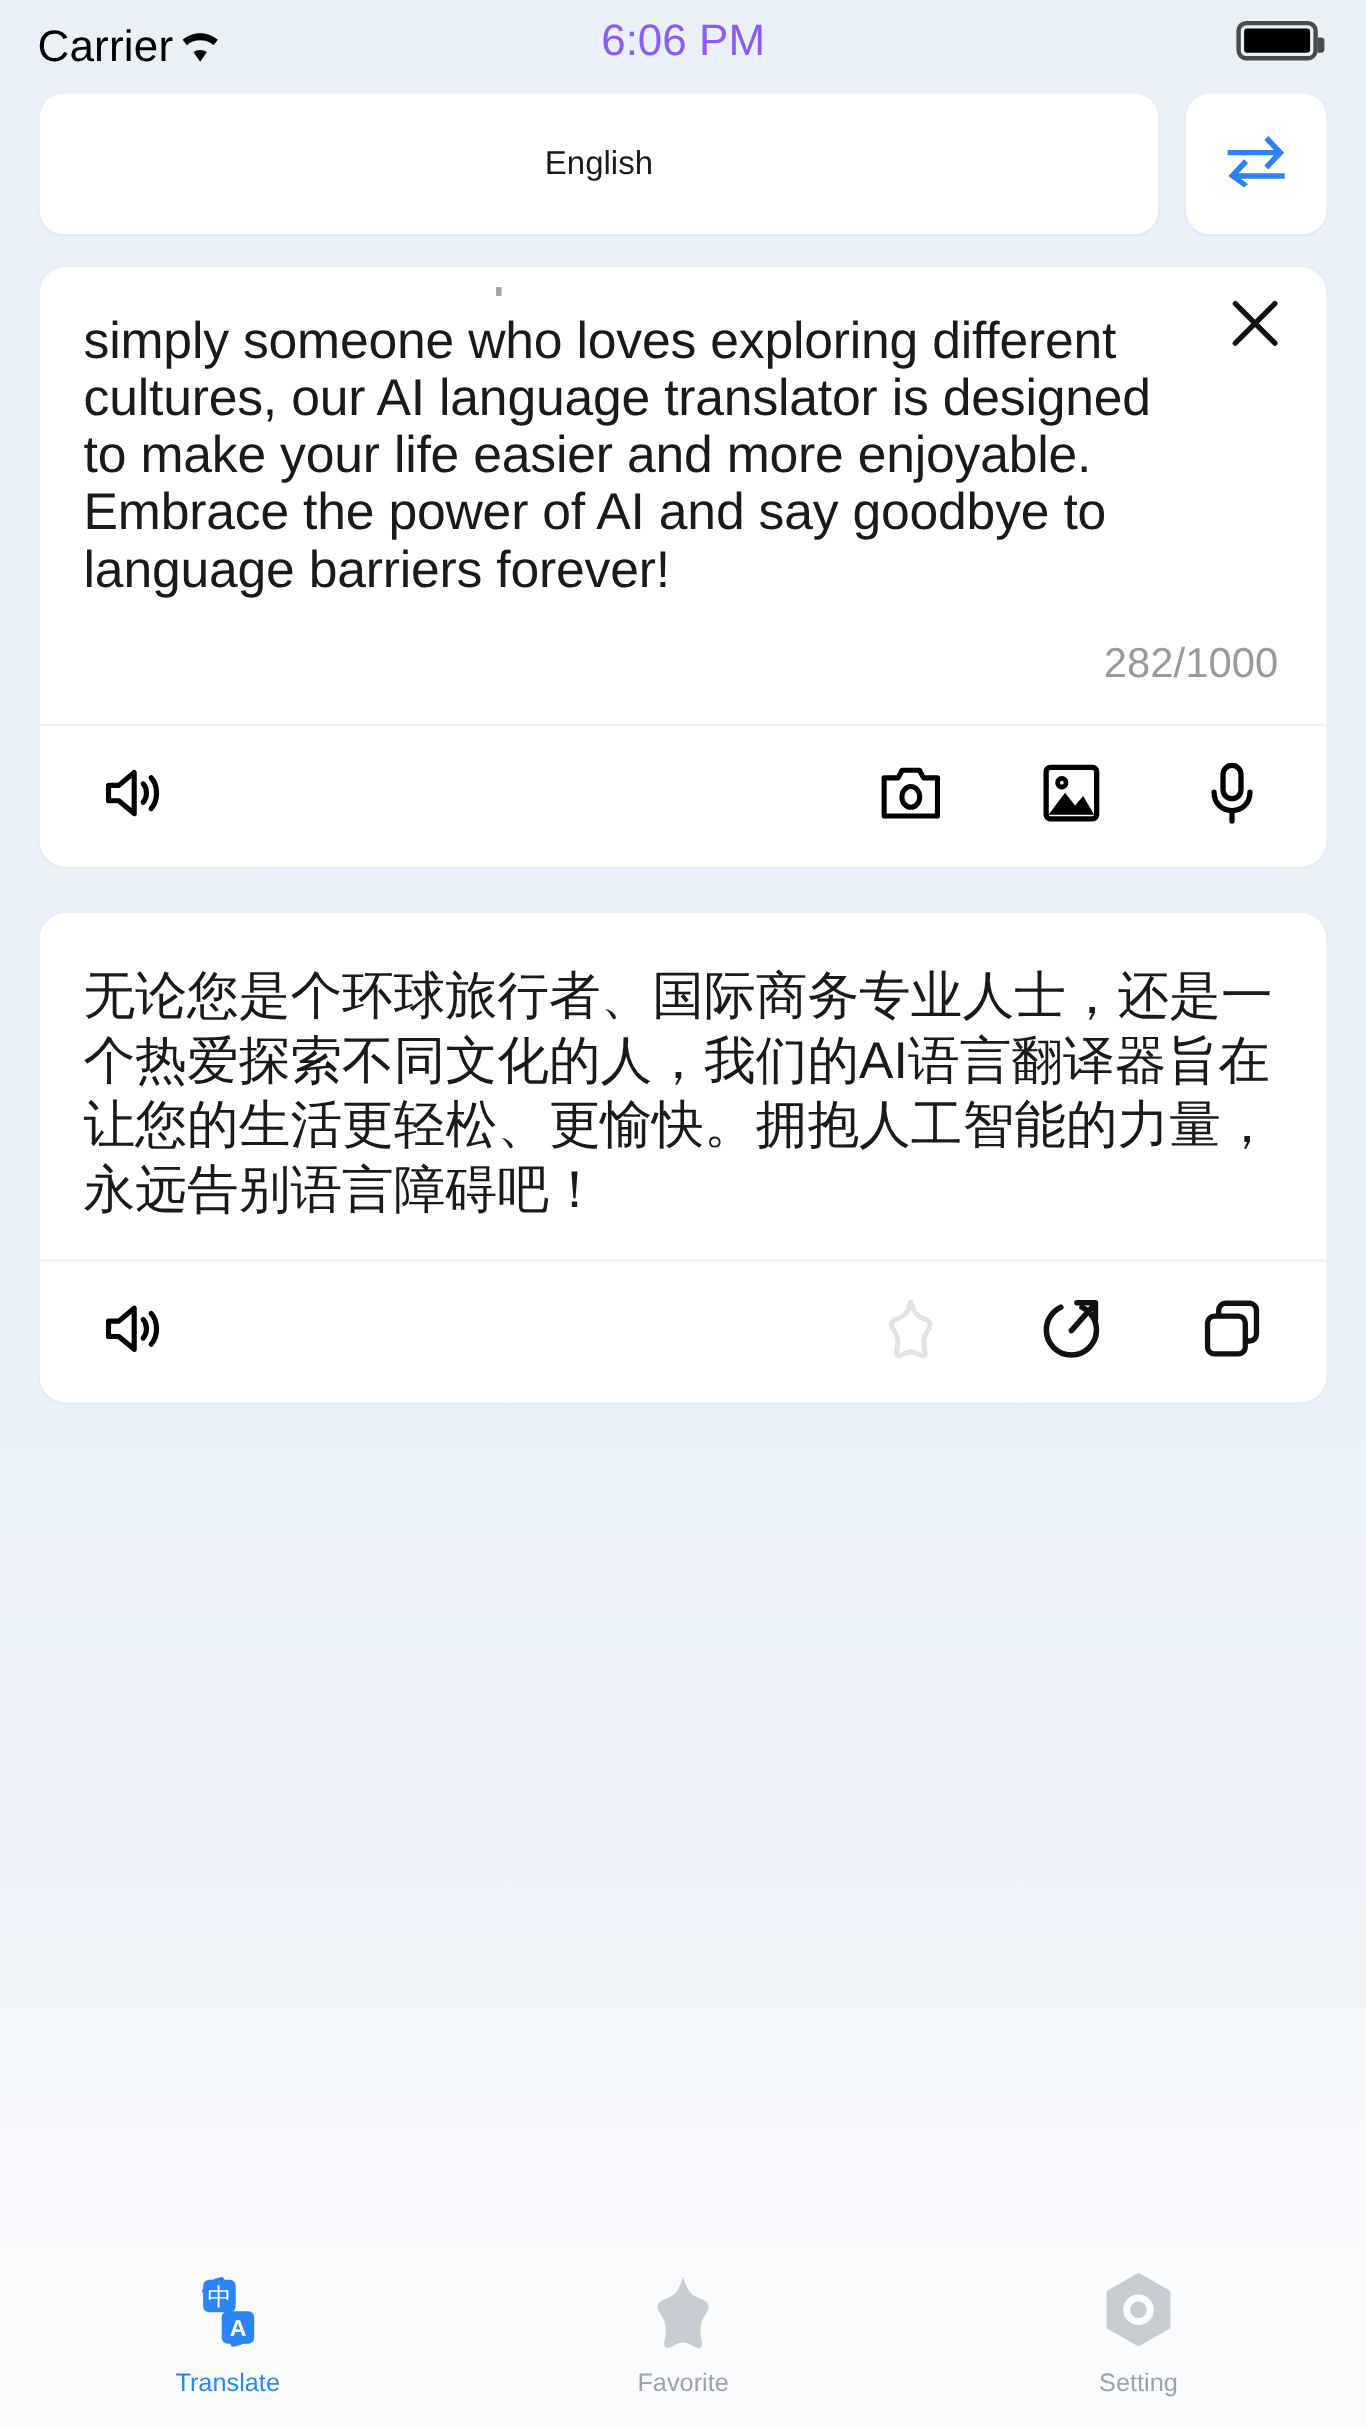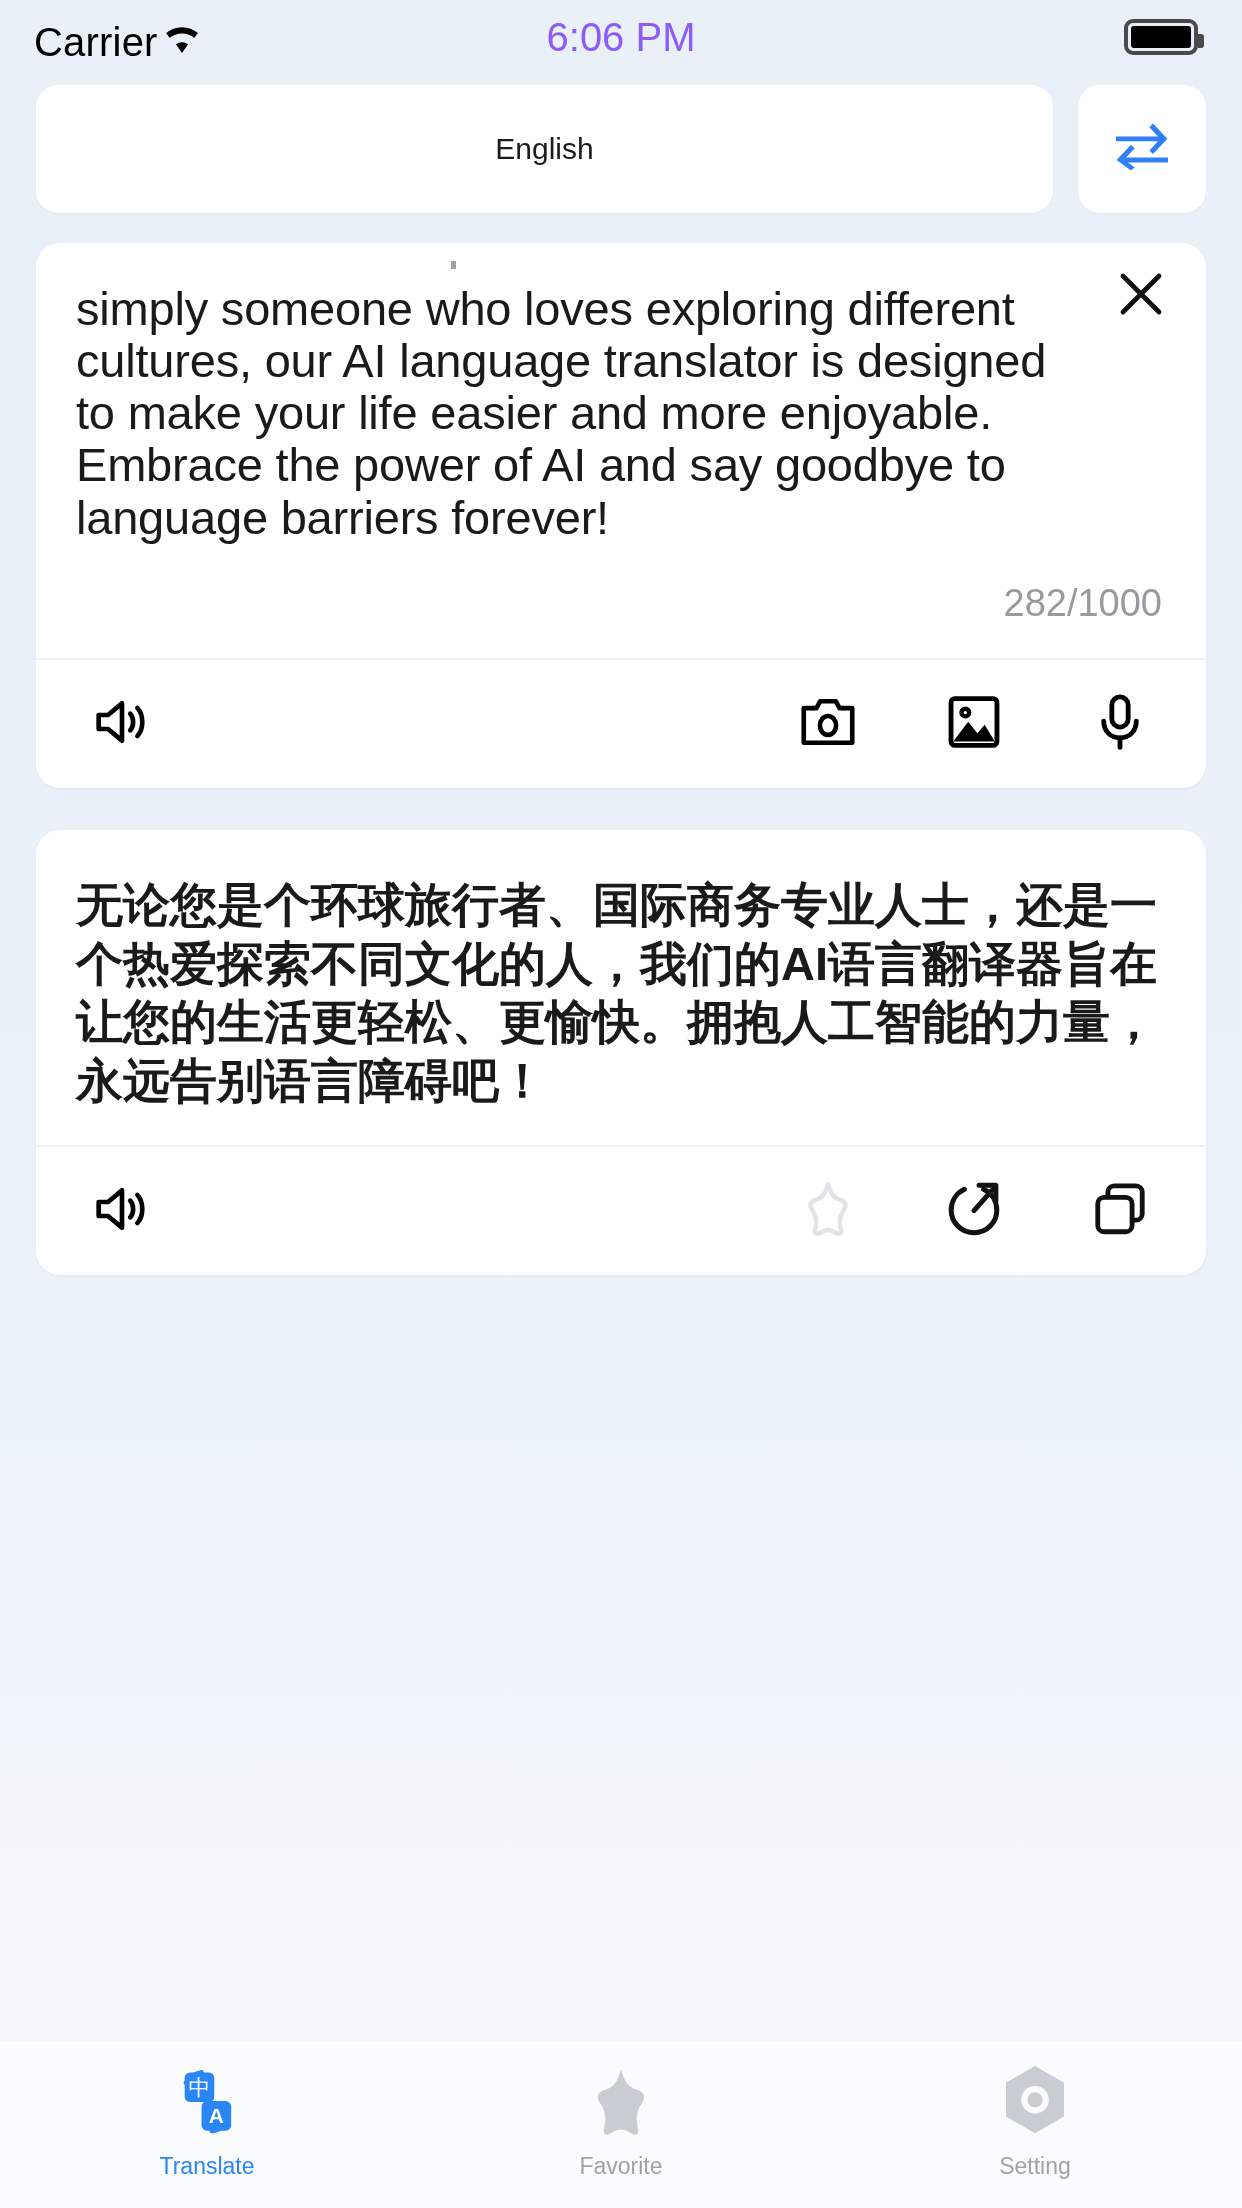--- a/index.html
+++ b/index.html
@@ -14,21 +14,21 @@
     position:relative;
   }
 
   
   .statusbar{
     height:74px; width:100%;
     display:flex; align-items:center;
     position:relative;
     padding:0 44px 0 34px;
   }
-  .sb-left{ display:flex; gap:2px;margin-top:11px; }
+  .sb-left{ display:flex; align-items:center; gap:2px;margin-top:11px; }
   .sb-carrier{ font-size:40px; color:#000; letter-spacing:.2px; }
   .sb-time{
     position:absolute; left:0; right:0; top:0; height:74px;
     display:flex; align-items:center; justify-content:center;
     font-size:40px; color:#8b5cf6; font-weight:400; pointer-events:none;
   }
   .sb-right{ margin-left:auto; display:flex; align-items:center; }
   .battery{
     width:74px; height:36px; border:4px solid #4a4a4a; border-radius:9px;
     position:relative; padding:3px;
@@ -59,21 +59,21 @@
     flex:0 0 128px;
   }
 
   
   .card{
     margin:0 36px; background:#fff; border-radius:24px;
     box-shadow:0 1px 3px rgba(30,50,90,.05);
     overflow:hidden;
   }
   #source-card{ margin-top:30px; }
-  #target-card{ margin-top:42px;font-weight:bold; }
+  #target-card{ margin-top:42px; }
 
   .card-body{ padding:40px 40px 0 40px; position:relative; }
 
   .src-text{
     font-size:47px; line-height:1.11; color:#1a1a1a;
     padding-right:96px; word-wrap:break-word;
     letter-spacing:-.2px;
   }
   .close-btn{
     position:absolute; top:22px; right:34px;

